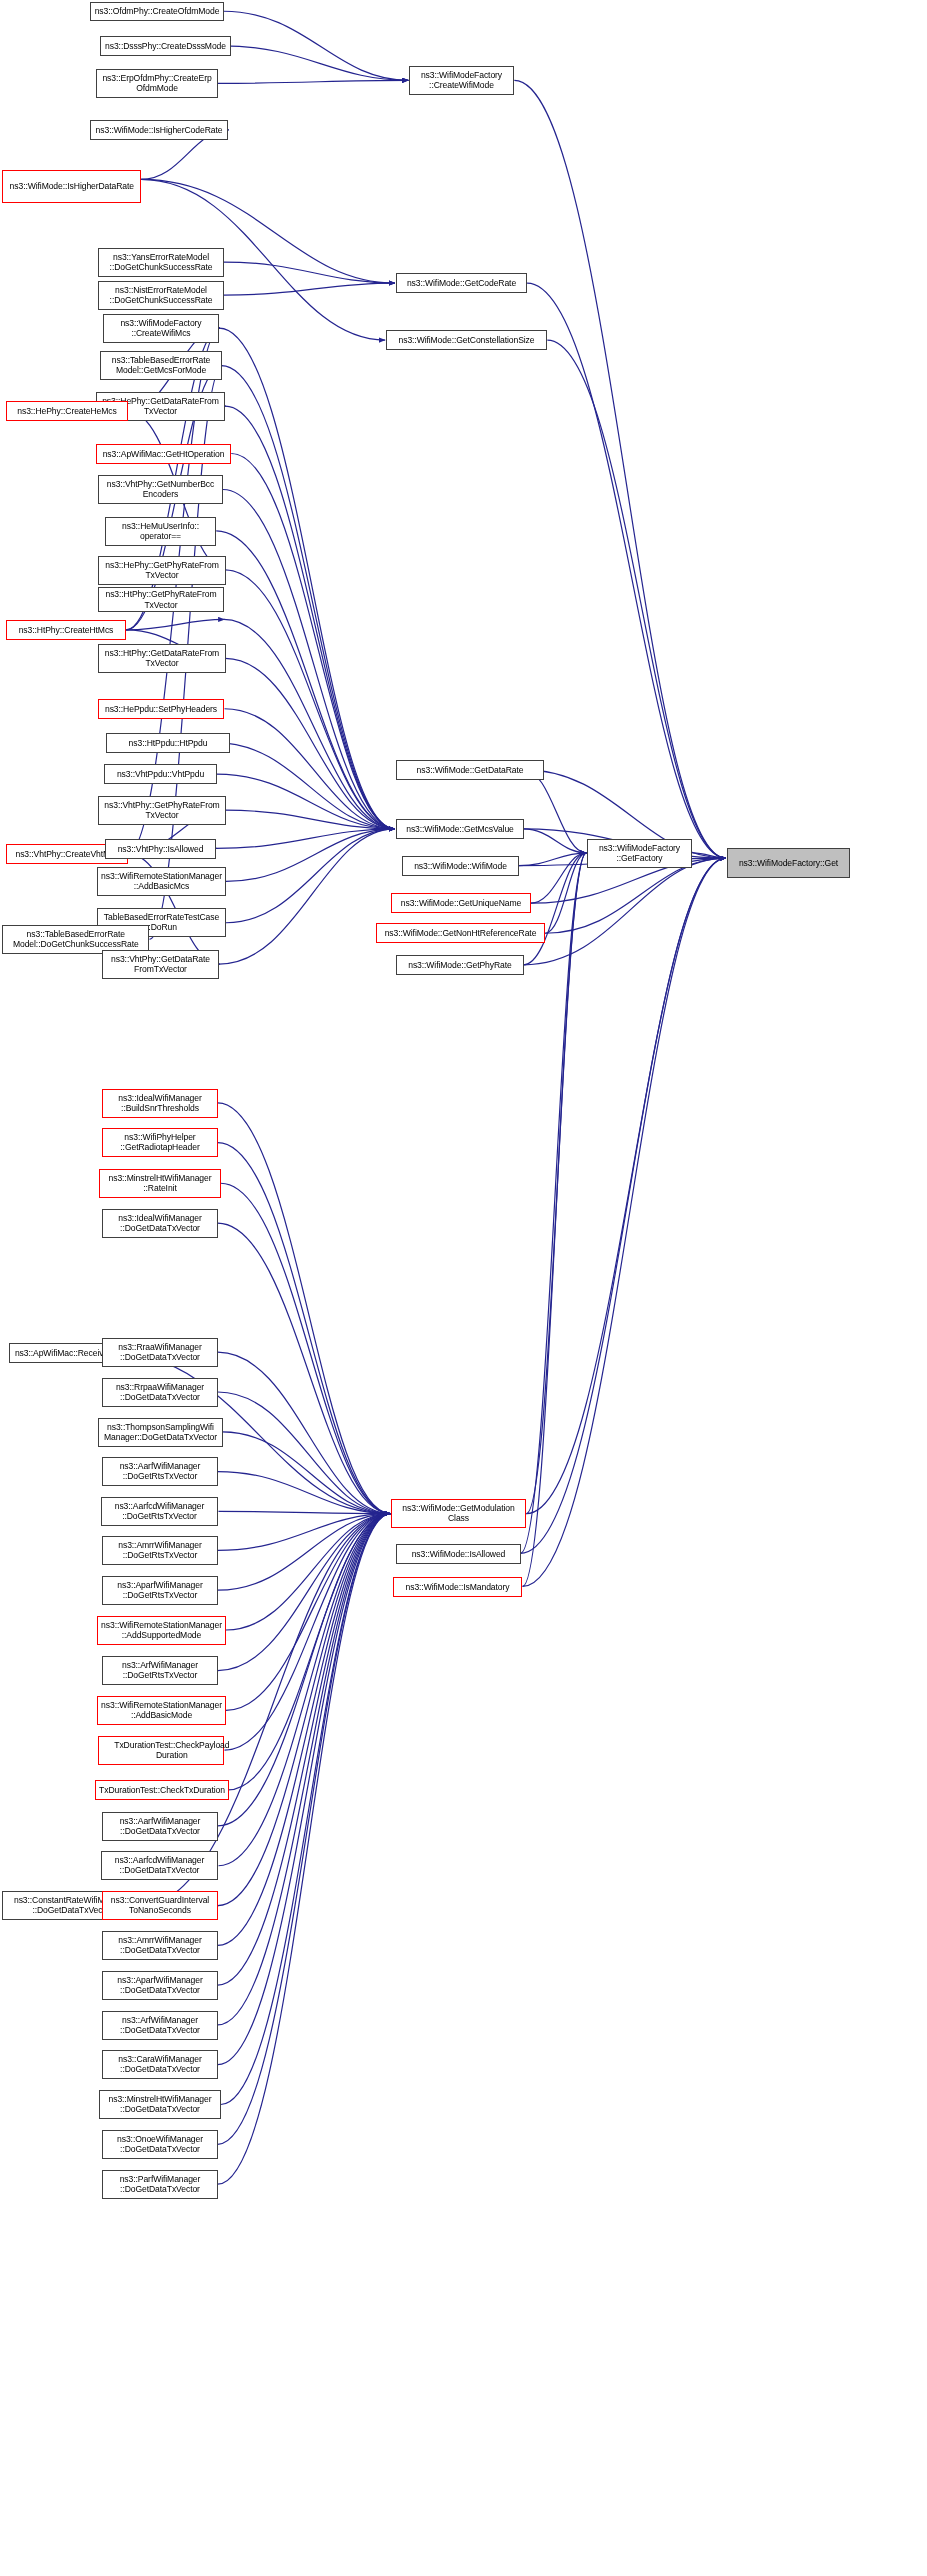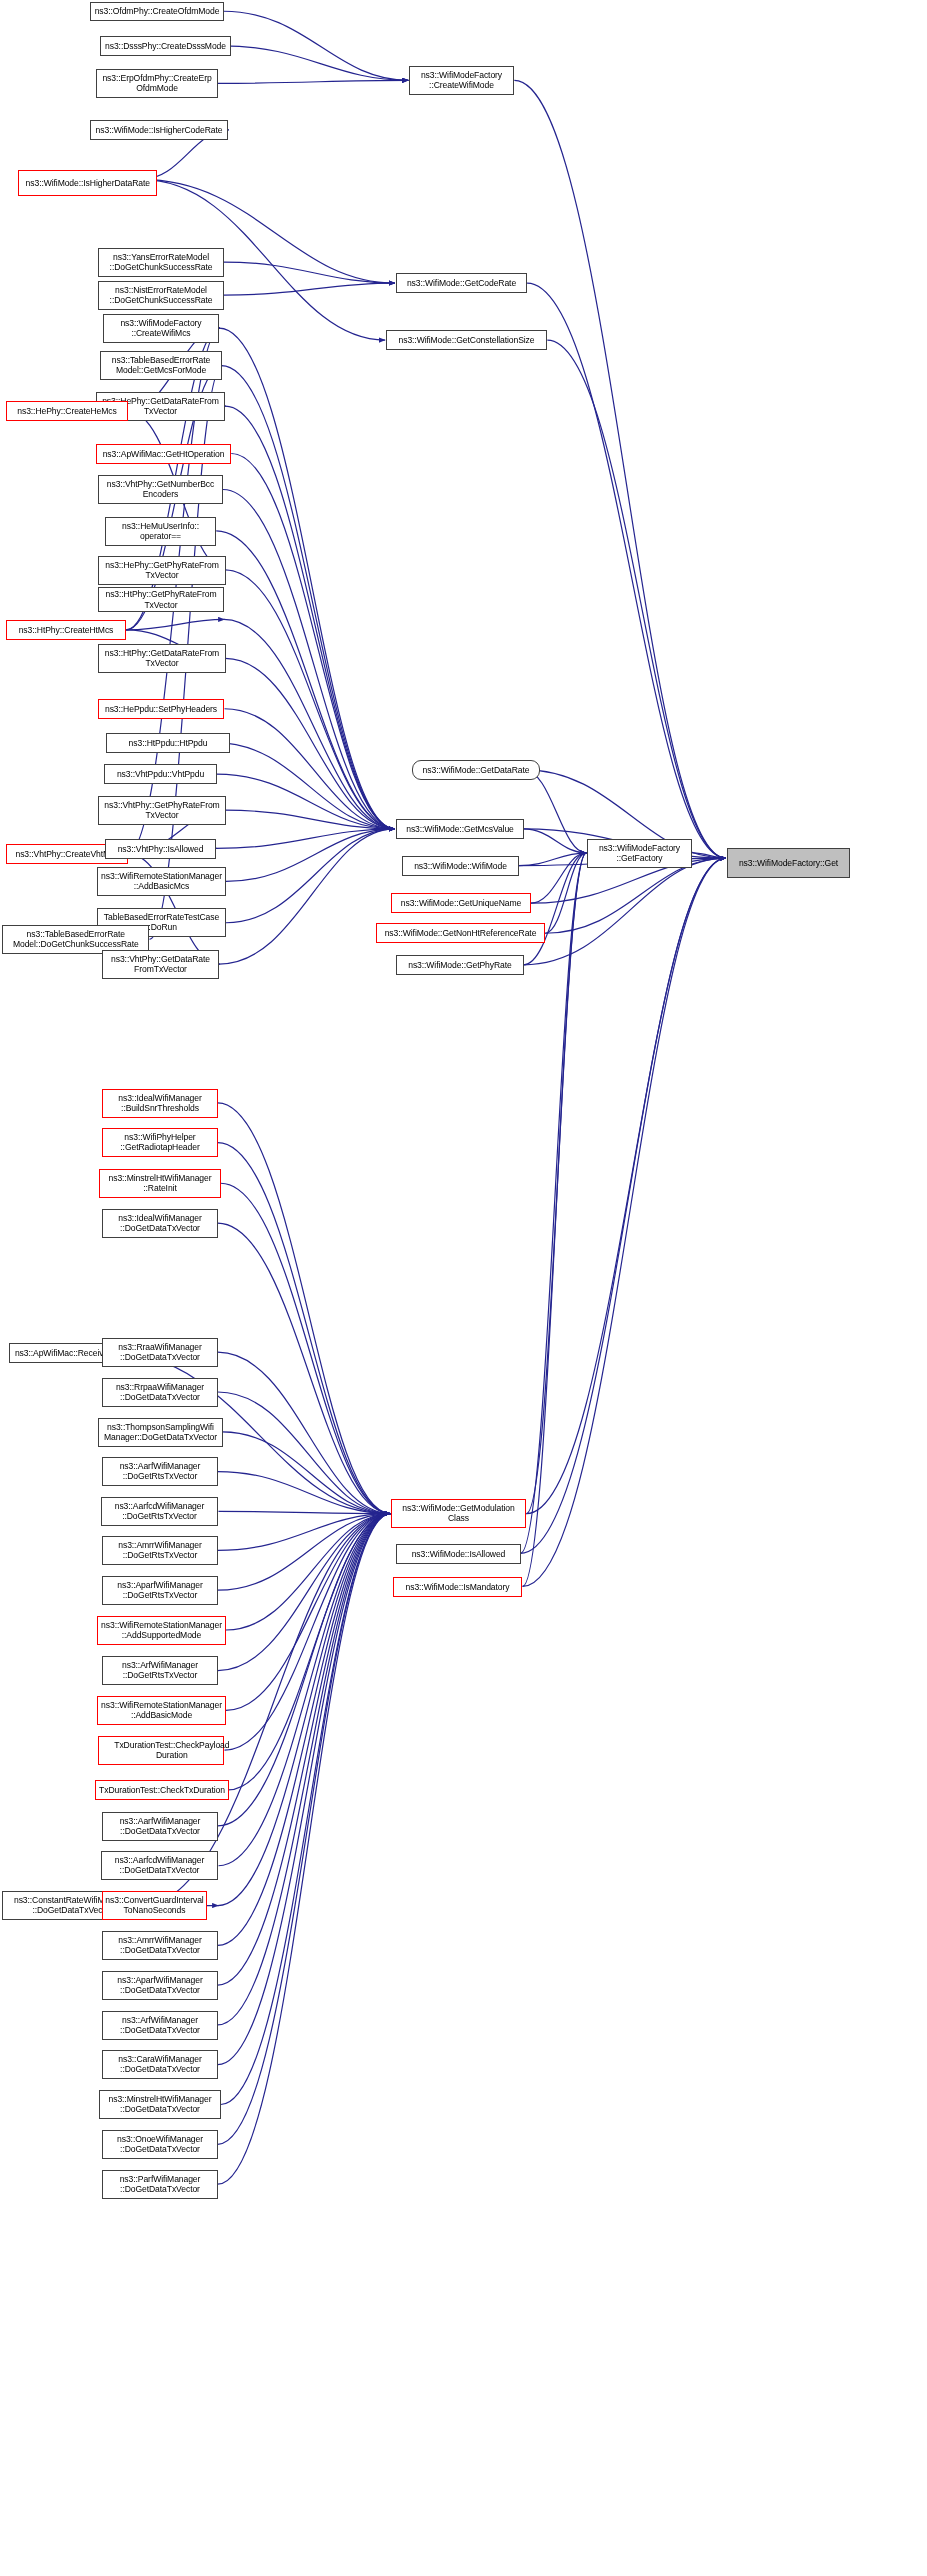--- a/index.html
+++ b/index.html
@@ -115,21 +115,21 @@
       </g>
   </svg>
   <div id="nodes">
       <div class="node" style="left: 90px; top: 1.5px; width: 134px; height: 19.5px;">ns3::OfdmPhy::CreateOfdmMode</div>
       <div class="node" style="left: 92px; top: 36px; width: 131px; height: 19.5px; margin-left: 8px;">ns3::DsssPhy::CreateDsssMode</div>
       <div class="node" style="left: 96px; top: 69px; width: 122px; height: 28.5px;">ns3::ErpOfdmPhy::CreateErp
 OfdmMode</div>
       <div class="node" style="left: 409px; top: 66px; width: 105px; height: 28.5px;">ns3::WifiModeFactory
 ::CreateWifiMode</div>
       <div class="node" style="left: 90px; top: 120px; width: 138px; height: 19.5px;">ns3::WifiMode::IsHigherCodeRate</div>
-      <div class="node red" style="left: 2.3px; top: 170px; width: 139px; height: 26px; margin-left: 16px;">ns3::WifiMode::IsHigherDataRate</div>
+      <div class="node red" style="left: 2.3px; top: 170px; width: 139px; height: 33px;">ns3::WifiMode::IsHigherDataRate</div>
       <div class="node" style="left: 98px; top: 248px; width: 126px; height: 28.5px;">ns3::YansErrorRateModel
 ::DoGetChunkSuccessRate</div>
       <div class="node" style="left: 98px; top: 281px; width: 126px; height: 28.5px;">ns3::NistErrorRateModel
 ::DoGetChunkSuccessRate</div>
       <div class="node" style="left: 396px; top: 273px; width: 131px; height: 19.5px;">ns3::WifiMode::GetCodeRate</div>
       <div class="node" style="left: 103px; top: 314px; width: 116px; height: 28.5px;">ns3::WifiModeFactory
 ::CreateWifiMcs</div>
       <div class="node" style="left: 386px; top: 330px; width: 161px; height: 19.5px;">ns3::WifiMode::GetConstellationSize</div>
       <div class="node" style="left: 100px; top: 351px; width: 122px; height: 28.5px;">ns3::TableBasedErrorRate
 Model::GetMcsForMode</div>
@@ -144,21 +144,21 @@
       <div class="node" style="left: 98px; top: 556px; width: 128px; height: 28.5px;">ns3::HePhy::GetPhyRateFrom
 TxVector</div>
       <div class="node" style="left: 98px; top: 587px; width: 126px; height: 25px;">ns3::HtPhy::GetPhyRateFrom
 TxVector</div>
       <div class="node red" style="left: 6px; top: 620px; width: 120px; height: 19.5px;">ns3::HtPhy::CreateHtMcs</div>
       <div class="node" style="left: 98px; top: 644px; width: 128px; height: 28.5px;">ns3::HtPhy::GetDataRateFrom
 TxVector</div>
       <div class="node red" style="left: 98px; top: 699px; width: 126px; height: 19.5px;">ns3::HePpdu::SetPhyHeaders</div>
       <div class="node" style="left: 106px; top: 733px; width: 124px; height: 19.5px;">ns3::HtPpdu::HtPpdu</div>
       <div class="node" style="left: 104px; top: 764px; width: 113px; height: 19.5px;">ns3::VhtPpdu::VhtPpdu</div>
-      <div class="node" style="left: 412px; top: 760px; width: 128px; height: 19.5px; border-radius: 9px;">ns3::WifiMode::GetDataRate</div>
+      <div class="node" style="left: 396px; top: 760px; width: 148px; height: 19.5px;">ns3::WifiMode::GetDataRate</div>
       <div class="node" style="left: 98px; top: 796px; width: 128px; height: 28.5px;">ns3::VhtPhy::GetPhyRateFrom
 TxVector</div>
       <div class="node" style="left: 396px; top: 819px; width: 128px; height: 19.5px;">ns3::WifiMode::GetMcsValue</div>
       <div class="node" style="left: 587px; top: 839px; width: 105px; height: 28.5px;">ns3::WifiModeFactory
 ::GetFactory</div>
       <div class="node target" style="left: 727px; top: 848px; width: 123px; height: 30px;">ns3::WifiModeFactory::Get</div>
       <div class="node red" style="left: 6px; top: 844px; width: 122px; height: 19.5px;">ns3::VhtPhy::CreateVhtMcs</div>
       <div class="node" style="left: 105px; top: 839px; width: 111px; height: 19.5px;">ns3::VhtPhy::IsAllowed</div>
       <div class="node" style="left: 402px; top: 856px; width: 117px; height: 19.5px;">ns3::WifiMode::WifiMode</div>
       <div class="node" style="left: 97px; top: 867px; width: 129px; height: 28.5px;">ns3::WifiRemoteStationManager
@@ -207,21 +207,21 @@
 ::AddBasicMode</div>
       <div class="node red" style="left: 98px; top: 1736px; width: 126px; height: 28.5px; padding-left: 24px;">TxDurationTest::CheckPayload
 Duration</div>
       <div class="node red" style="left: 95px; top: 1780px; width: 134px; height: 19.5px;">TxDurationTest::CheckTxDuration</div>
       <div class="node" style="left: 102px; top: 1812px; width: 116px; height: 28.5px;">ns3::AarfWifiManager
 ::DoGetDataTxVector</div>
       <div class="node" style="left: 101px; top: 1851px; width: 117px; height: 28.5px;">ns3::AarfcdWifiManager
 ::DoGetDataTxVector</div>
       <div class="node" style="left: 2.3px; top: 1891px; width: 140px; height: 28.5px;">ns3::ConstantRateWifiManager
 ::DoGetDataTxVector</div>
-      <div class="node red" style="left: 102px; top: 1891px; width: 105px; height: 28.5px;">ns3::ConvertGuardInterval
+      <div class="node red" style="left: 102px; top: 1891px; width: 116px; height: 28.5px;">ns3::ConvertGuardInterval
 ToNanoSeconds</div>
       <div class="node" style="left: 102px; top: 1931px; width: 116px; height: 28.5px;">ns3::AmrrWifiManager
 ::DoGetDataTxVector</div>
       <div class="node" style="left: 102px; top: 1971px; width: 116px; height: 28.5px;">ns3::AparfWifiManager
 ::DoGetDataTxVector</div>
       <div class="node" style="left: 102px; top: 2011px; width: 116px; height: 28.5px;">ns3::ArfWifiManager
 ::DoGetDataTxVector</div>
       <div class="node" style="left: 102px; top: 2050px; width: 116px; height: 28.5px;">ns3::CaraWifiManager
 ::DoGetDataTxVector</div>
       <div class="node" style="left: 99px; top: 2090px; width: 122px; height: 28.5px;">ns3::MinstrelHtWifiManager

